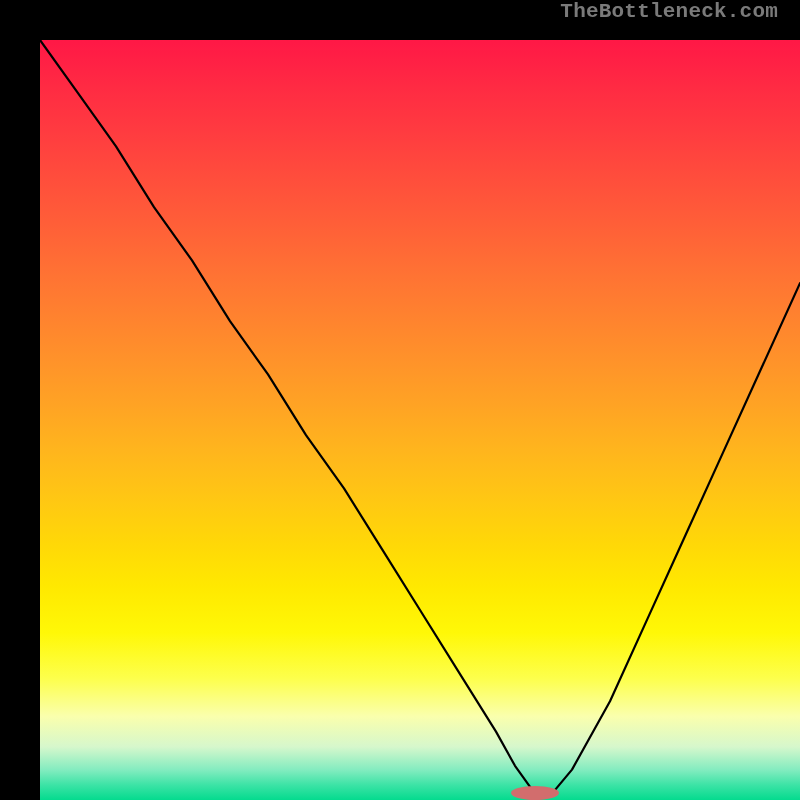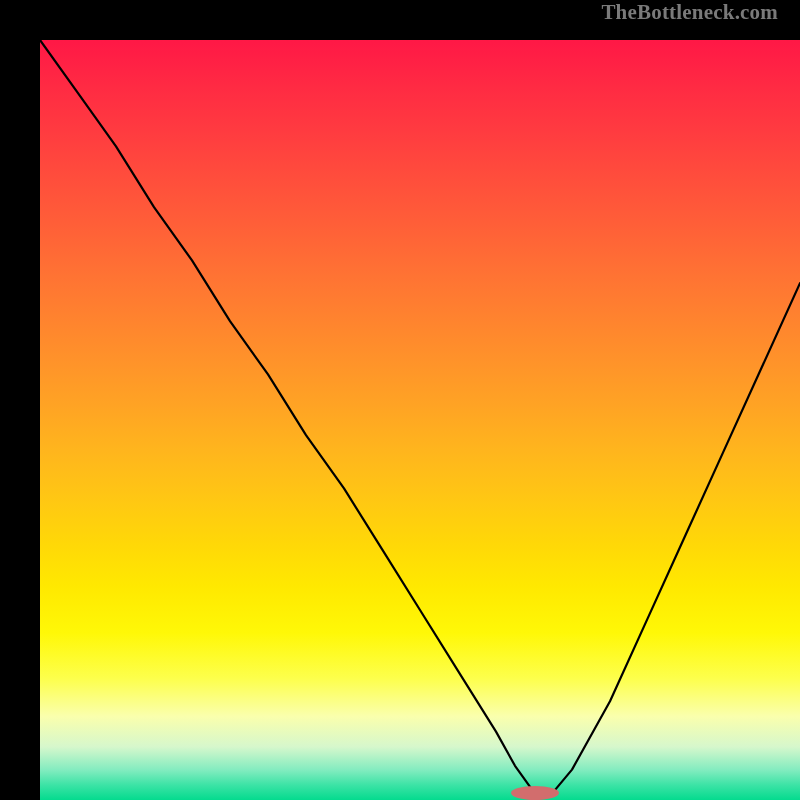--- a/index.html
+++ b/index.html
@@ -29,21 +29,21 @@
   }
   .plot-area svg {
     display: block;
     width: 760px;
     height: 760px;
   }
   .watermark {
     position: absolute;
     top: 0px;
     right: 22px;
-    font-family: Liberation Serif, serif;
+    font-family: Liberation Mono, monospace;
     font-size: 21px;
     font-weight: 600;
     color: #7a7a7a;
     letter-spacing: 0.2px;
     user-select: none;
   }
 </style>
 </head>
 <body>
 

